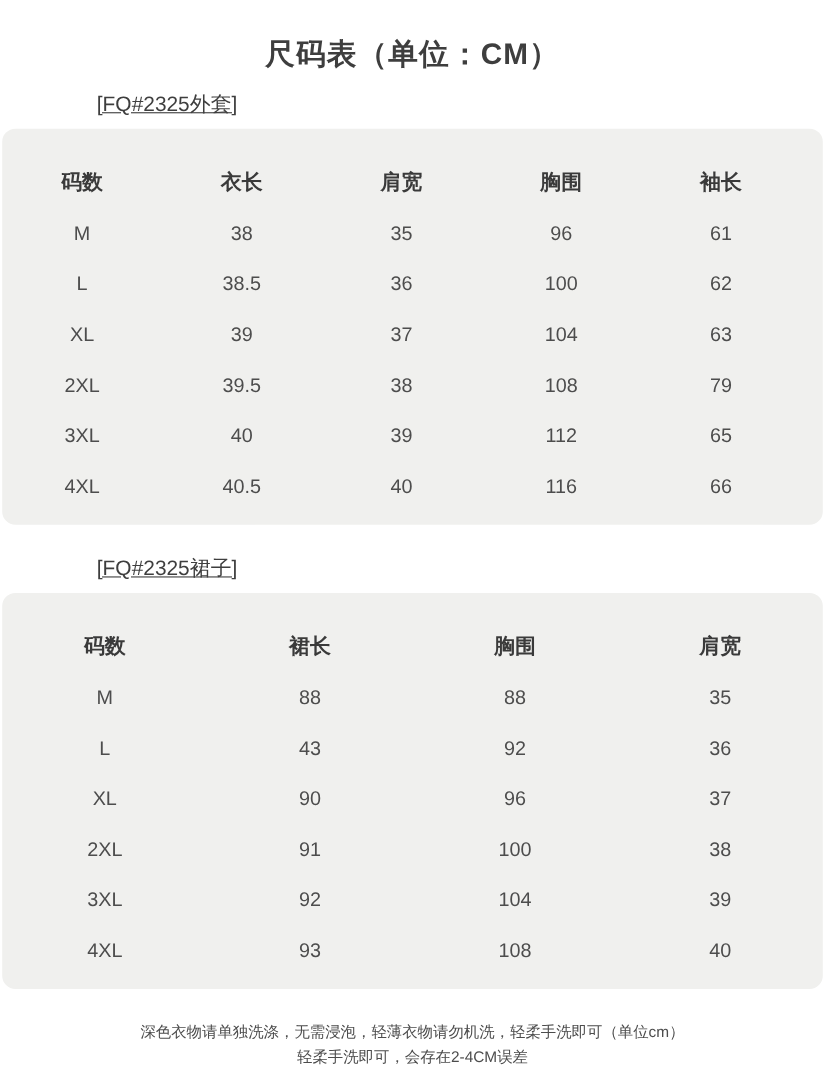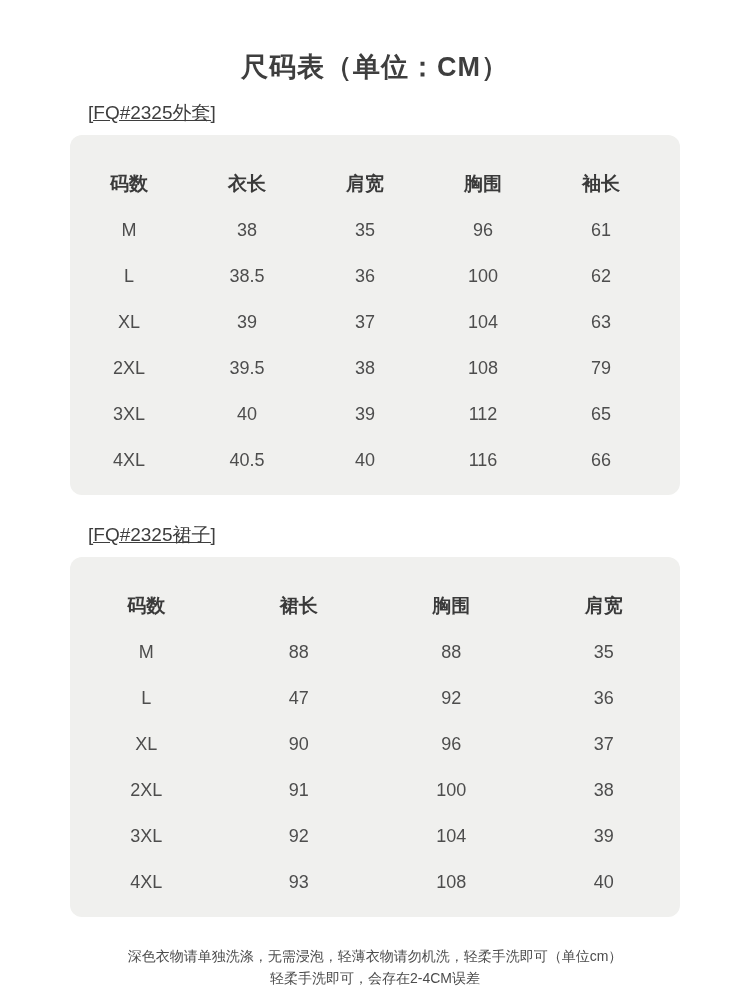--- a/index.html
+++ b/index.html
@@ -8,40 +8,40 @@
     background: #ffffff;
   }
   body {
     width: 750px;
     height: 987px;
     font-family: "Liberation Sans", "DejaVu Sans", sans-serif;
     color: #3e3e3e;
     overflow: hidden;
   }
   .page-title {
-    margin: 48px 0 0 0;
+    margin: 30px 0 0 0;
     text-align: center;
     font-size: 27px;
     font-weight: 600;
     color: #3e3e3e;
     letter-spacing: 1px;
     line-height: 38px;
   }
   .section-label {
     margin: 14px 0 9px 88px;
     font-size: 19px;
     font-weight: 500;
     color: #3e3e3e;
     text-decoration: underline;
   }
   .section-label.second {
     margin-top: 27px;
   }
   .panel {
-    width: 610px;
+    width: 746px;
     margin: 0 auto;
     background: #f0f0ee;
     border-radius: 12px;
     padding: 26px 0 12px 0;
     box-sizing: border-box;
   }
   .grid-row {
     display: grid;
     height: 46px;
     align-items: center;
@@ -140,21 +140,21 @@
           <div class="th">肩宽</div>
         </div>
         <div class="grid-row" style="grid-template-columns: repeat(4, 1fr);">
           <div class="td">M</div>
           <div class="td">88</div>
           <div class="td">88</div>
           <div class="td">35</div>
         </div>
         <div class="grid-row" style="grid-template-columns: repeat(4, 1fr);">
           <div class="td">L</div>
-          <div class="td">47</div>
+          <div class="td">43</div>
           <div class="td">92</div>
           <div class="td">36</div>
         </div>
         <div class="grid-row" style="grid-template-columns: repeat(4, 1fr);">
           <div class="td">XL</div>
           <div class="td">90</div>
           <div class="td">96</div>
           <div class="td">37</div>
         </div>
         <div class="grid-row" style="grid-template-columns: repeat(4, 1fr);">

